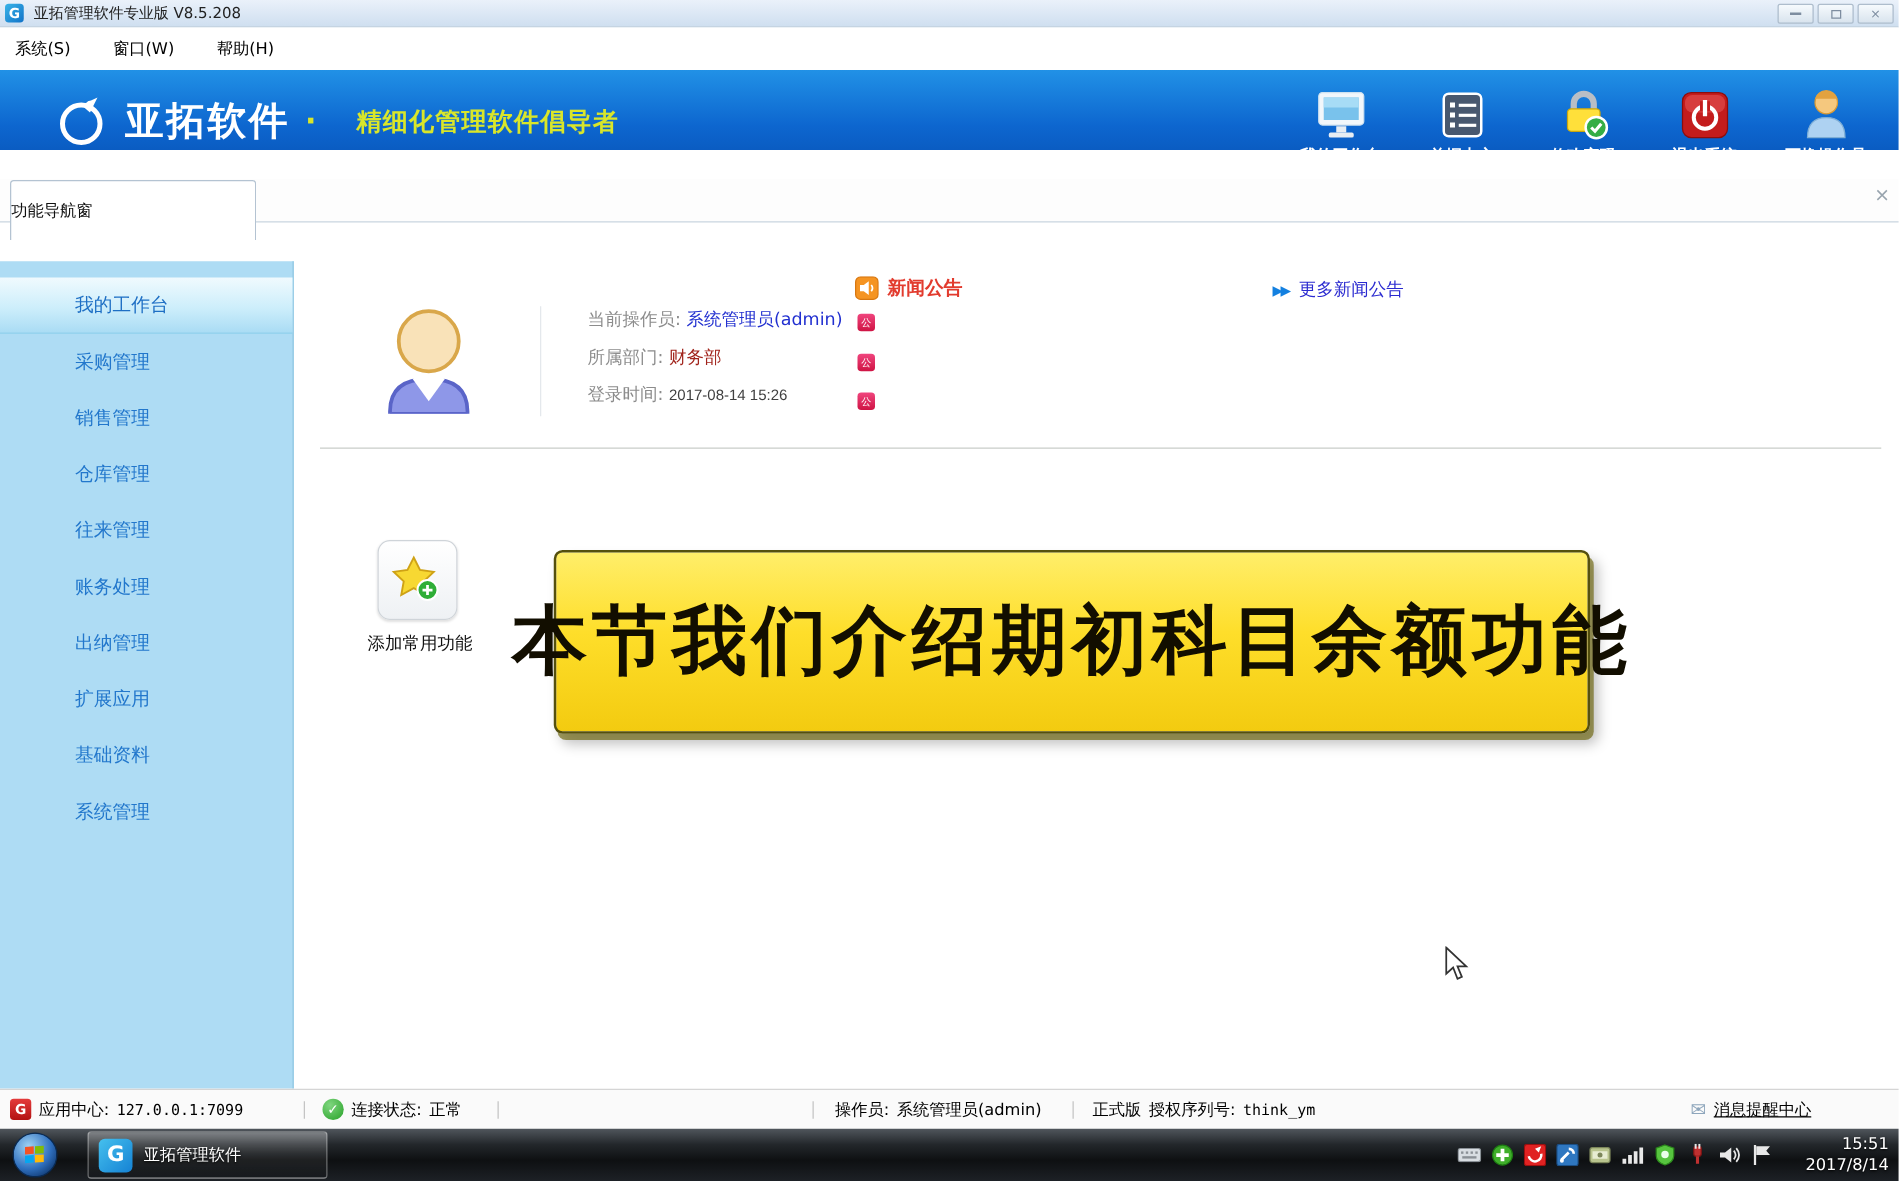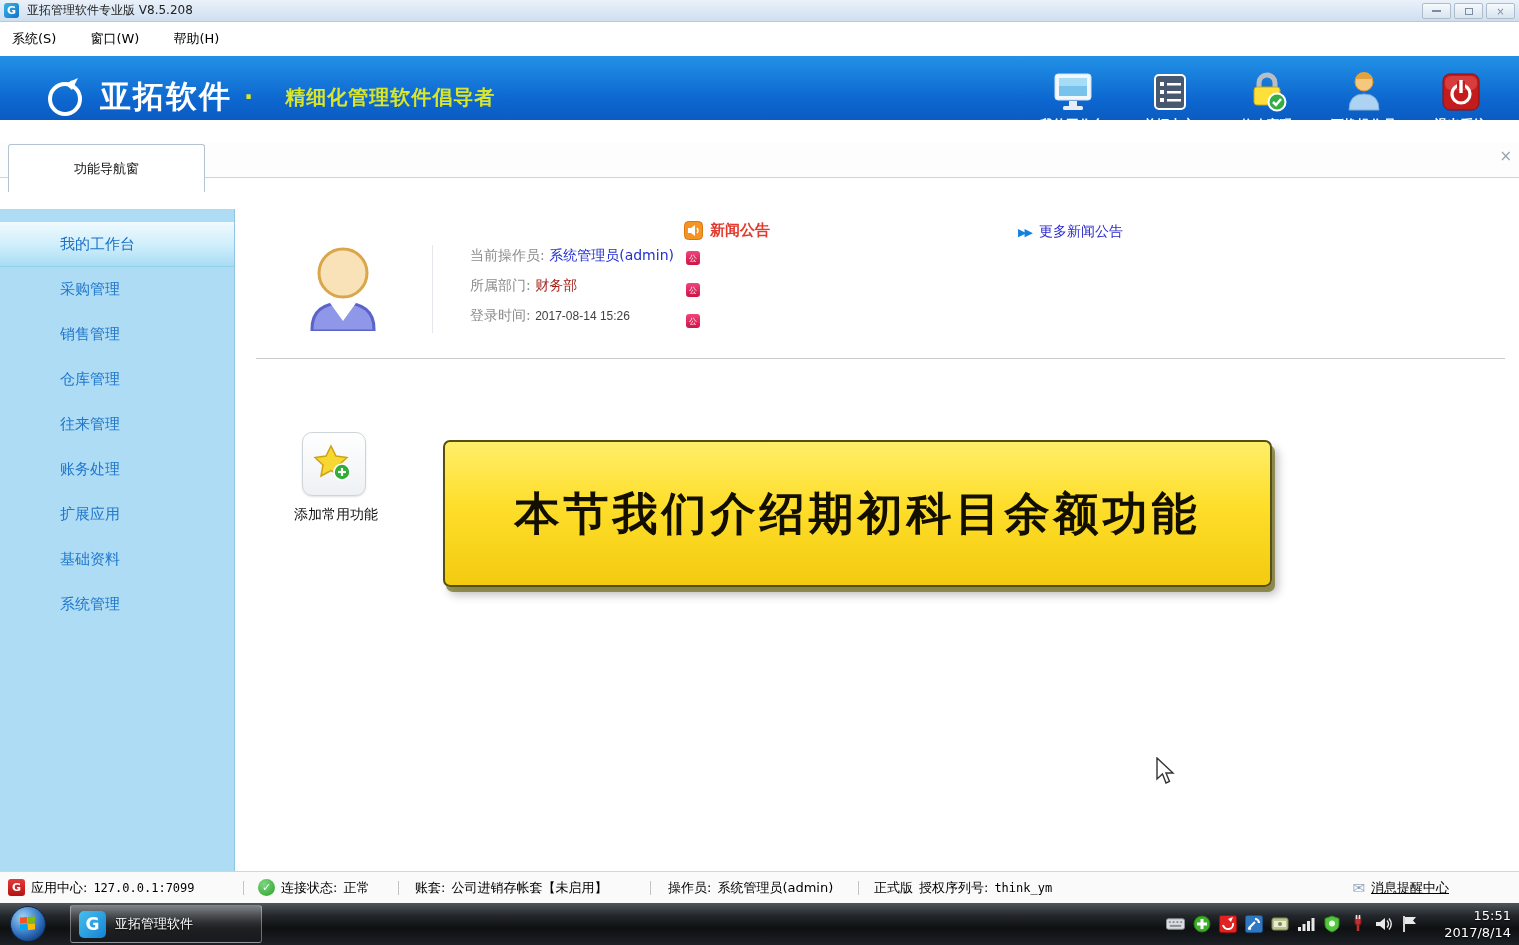--- a/index.html
+++ b/index.html
@@ -36,21 +36,21 @@
   .head-actions { position:absolute; right:10px; top:12px; display:flex; }
   .head-action { width:97px; text-align:center; color:#fff; font-weight:bold;
     font-size:13px; cursor:pointer; }
   .head-action .ico { height:44px; display:flex; align-items:flex-end; justify-content:center; margin-bottom:4px; }
 
   
   .tabrow { position:absolute; left:0; top:143px; right:0; height:35px; background:#fdfdfd;
     border-bottom:1px solid #c9d5e0; }
   .tab { position:absolute; left:8px; top:1px; width:197px; height:48px; background:#fff;
     border:1px solid #b4c3d2; border-bottom:none; border-radius:3px 3px 0 0;
-    display:flex; align-items:center; justify-content:center; font-size:13px; color:#111; }
+    display:flex; align-items:center; justify-content:flex-start; font-size:13px; color:#111; }
   .tabrow-close { position:absolute; right:7px; top:4px; color:#98a4ae; font-size:15px; }
 
   
   .navstrip { position:absolute; left:0; top:178px; right:0; height:31px;
     background:linear-gradient(#ecf6fd,#bcdcef); border-bottom:1px solid #a6cbe2; }
   .navstrip .accent { position:absolute; left:0; top:0; width:9px; height:31px;
     background:linear-gradient(#2c77b4,#134f86); }
   .navstrip .nav-title { position:absolute; left:22px; top:6px; color:#15619f;
     font-size:15px; font-weight:bold; }
   .config-link { position:absolute; right:16px; top:7px; color:#0b2fd4; font-size:14px;
@@ -89,21 +89,21 @@
     box-shadow:0 1px 2px rgba(0,0,0,0.12); display:flex; align-items:center; justify-content:center; }
   .addfav-label { position:absolute; left:50px; top:297px; width:100px; text-align:center;
     font-size:14px; color:#111; }
 
   .banner { position:absolute; left:207px; top:231px; width:829px; height:147px;
     border:2px solid #55500e; border-radius:7px;
     background:linear-gradient(#ffee6a,#fede2a 45%,#f3cb10);
     box-shadow:3px 5px 0 rgba(108,100,10,0.65), 6px 8px 10px rgba(0,0,0,0.25);
     display:flex; align-items:center; justify-content:center; }
   .banner-text { font-family:Liberation Sans, sans-serif; font-weight:bold;
-    color:#120e00; font-size:45px; letter-spacing:4px; white-space:nowrap; }
+    color:#120e00; font-size:60px; letter-spacing:4px; white-space:nowrap; }
 
   .cursor { position:absolute; left:1155px; top:757px; }
 
   
   .statusbar { position:absolute; left:0; top:871px; right:0; height:32px; background:#fafafa;
     border-top:1px solid #d5d5d5; font-size:13px; color:#000; }
   .sb-item { position:absolute; top:0; height:31px; display:flex; align-items:center; gap:6px; }
   .sb-sep { position:absolute; top:9px; width:1px; height:14px; background:#c4c4c4; }
   .mono { font-family:"DejaVu Sans Mono","Liberation Mono",monospace; font-size:12px; }
   .sb-ico-app { width:17px; height:17px; border-radius:3px; background:linear-gradient(#e43b3b,#b31212);
@@ -209,60 +209,61 @@
             <rect x="8" y="17" width="26" height="18" rx="3" fill="#ffe03a" stroke="#cba60c"></rect>
             <circle cx="31" cy="32" r="8.5" fill="#35ad45" stroke="#fff" stroke-width="2"></circle>
             <path d="M27 32 l3 3 l5 -6" fill="none" stroke="#fff" stroke-width="2.5"></path>
           </svg>
         </span>
         <span>修改密码</span>
       </div>
 
       <div class="head-action">
         <span class="ico">
-          <svg width="40" height="42" viewBox="0 0 40 42">
-            <circle cx="20" cy="12" r="9" fill="#f5c87e" stroke="#d99a33"></circle>
-            <path d="M20 2 a10 10 0 0 1 9 7 l-18 0 a10 10 0 0 1 9 -7" fill="#e2a23f"></path>
-            <path d="M5 40 q0 -16 15 -16 q15 0 15 16 Z" fill="#aed2f2" stroke="#7eaed6"></path>
-          </svg>
-        </span>
-        <span>更换操作员</span>
-      </div>
-
-      <div class="head-action">
-        <span class="ico">
           <svg width="40" height="40" viewBox="0 0 40 40">
             <rect x="2" y="2" width="36" height="36" rx="7" fill="#c41c1c" stroke="#8c0d0d"></rect>
             <rect x="4" y="4" width="32" height="14" rx="6" fill="#e25050" opacity="0.65"></rect>
             <circle cx="20" cy="22" r="9" fill="none" stroke="#fff" stroke-width="3.2"></circle>
             <rect x="16" y="9" width="8" height="8" fill="#c41c1c"></rect>
             <line x1="20" y1="8" x2="20" y2="21" stroke="#fff" stroke-width="3.4"></line>
           </svg>
         </span>
         <span>退出系统</span>
+      </div>
+
+      <div class="head-action">
+        <span class="ico">
+          <svg width="40" height="42" viewBox="0 0 40 42">
+            <circle cx="20" cy="12" r="9" fill="#f5c87e" stroke="#d99a33"></circle>
+            <path d="M20 2 a10 10 0 0 1 9 7 l-18 0 a10 10 0 0 1 9 -7" fill="#e2a23f"></path>
+            <path d="M5 40 q0 -16 15 -16 q15 0 15 16 Z" fill="#aed2f2" stroke="#7eaed6"></path>
+          </svg>
+        </span>
+        <span>更换操作员</span>
       </div>
 
     </div>
   </div>
 
   <div class="tabrow">
     <div class="tab">
       <span>功能导航窗</span>
     </div>
     <span class="tabrow-close">×</span>
   </div>
 
 
   <div class="sidebar">
     <div class="side-item active">我的工作台</div>
     <div class="side-item">采购管理</div>
     <div class="side-item">销售管理</div>
     <div class="side-item">仓库管理</div>
     <div class="side-item">往来管理</div>
     <div class="side-item">账务处理</div>
+    <div class="side-item">出纳管理</div>
     <div class="side-item">扩展应用</div>
     <div class="side-item">基础资料</div>
     <div class="side-item">系统管理</div>
   </div>
 
   <div class="main">
 
     <div class="avatar-wrap">
       <svg width="78" height="86" viewBox="0 0 78 86">
         <circle cx="39" cy="28" r="24" fill="#f9e2b8" stroke="#d9a74a" stroke-width="3"></circle>
@@ -329,24 +330,20 @@
       <span>应用中心:</span>
       <span class="mono">127.0.0.1:7099</span>
     </div>
     <span class="sb-sep" style="left:243px;"></span>
     <div class="sb-item" style="left:258px;">
       <span class="sb-ico-ok">✓</span>
       <span>连接状态:</span>
       <span>正常</span>
     </div>
     <span class="sb-sep" style="left:398px;"></span>
-    <div class="sb-item" style="left:415px;">
-      <span>账套:</span>
-      <span>公司进销存帐套【未启用】</span>
-    </div>
     <span class="sb-sep" style="left:650px;"></span>
     <div class="sb-item" style="left:668px;align-items:center;">
       <span>操作员:</span>
       <span>系统管理员(admin)</span>
     </div>
     <span class="sb-sep" style="left:858px;"></span>
     <div class="sb-item" style="left:874px;">
       <span>正式版</span>
       <span>授权序列号:</span>
       <span class="mono">think_ym</span>

